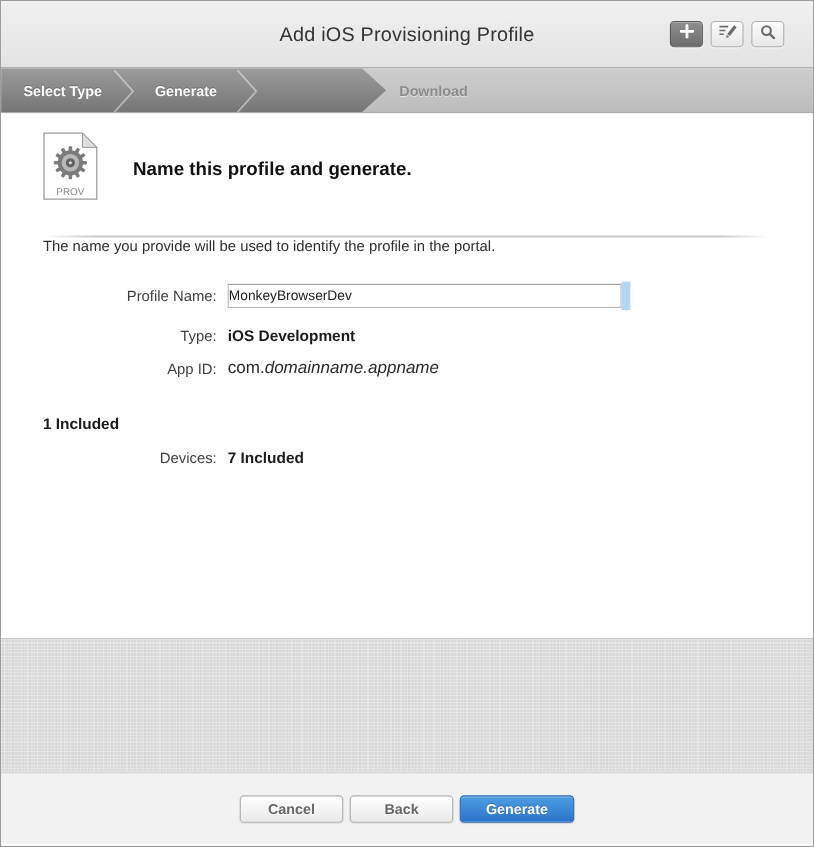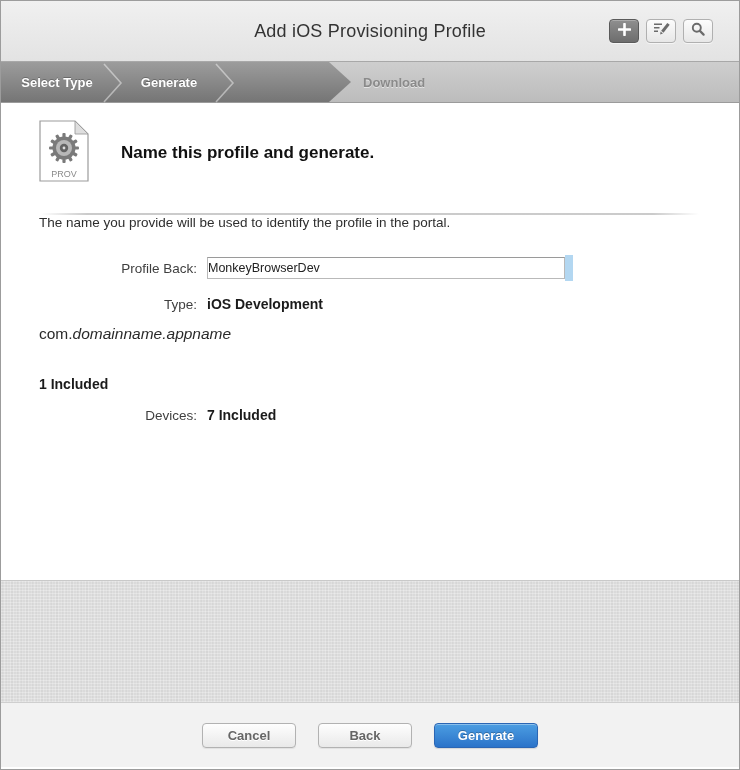--- a/index.html
+++ b/index.html
@@ -91,21 +91,21 @@
   
   .linen {
     height:122px; background-color:#dadada; border-top:1px solid #c9c9c9;
     background-image:
       repeating-linear-gradient(0deg, rgba(255,255,255,.28) 0 1px, rgba(0,0,0,0) 1px 3px),
       repeating-linear-gradient(90deg, rgba(255,255,255,.22) 0 1px, rgba(0,0,0,0) 1px 3px),
       repeating-linear-gradient(90deg, rgba(0,0,0,.02) 0 2px, rgba(0,0,0,0) 2px 5px);
   }
   .footer-bar {
     height:65px; background:#f2f2f2; border-top:1px solid #cfcfcf;
-    display:flex; align-items:center; justify-content:center; gap:22px;
+    display:flex; align-items:center; justify-content:center; gap:6px;
   }
   .btn {
     min-width:94px; height:25px; border-radius:4px; padding:0 18px;
     display:flex; align-items:center; justify-content:center;
     font-size:13px; font-weight:700; cursor:default;
   }
   .btn-secondary {
     background:linear-gradient(#fefefe,#e9e9e9); border:1px solid #b2b2b2;
     color:#666; text-shadow:0 1px 0 #fff; box-shadow:0 1px 1px rgba(0,0,0,.07);
   }
@@ -200,31 +200,32 @@
       <div class="heading">Name this profile and generate.</div>
     </div>
 
     <div class="divider"></div>
 
     <div class="description">The name you provide will be used to identify the profile in the portal.</div>
 
     <div class="form">
 
       <div class="frow row-profile">
-        <div class="flabel">Profile Back:</div>
+        <div class="flabel">Profile Name:</div>
         <input class="text-input" type="text" value="MonkeyBrowserDev" style="">
         <span class="focus-bar"></span>
       </div>
 
       <div class="frow row-type">
         <div class="flabel">Type:</div>
         <div class="fvalue-bold">iOS Development</div>
       </div>
 
       <div class="frow row-appid">
+        <div class="flabel">App ID:</div>
         <div class="fvalue-appid"><span>com.</span><span class="italic">domainname.appname</span></div>
       </div>
 
       <div class="frow row-certs">
         <div class="fvalue-bold">1 Included</div>
       </div>
 
       <div class="frow row-devices">
         <div class="flabel">Devices:</div>
         <div class="fvalue-bold">7 Included</div>

